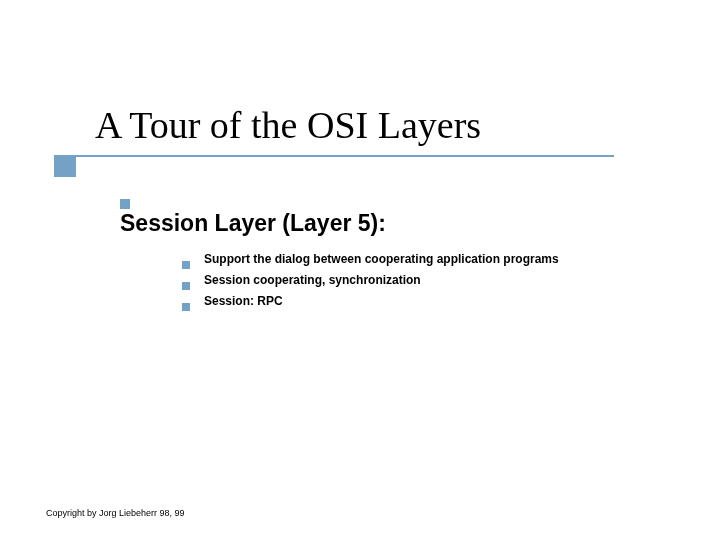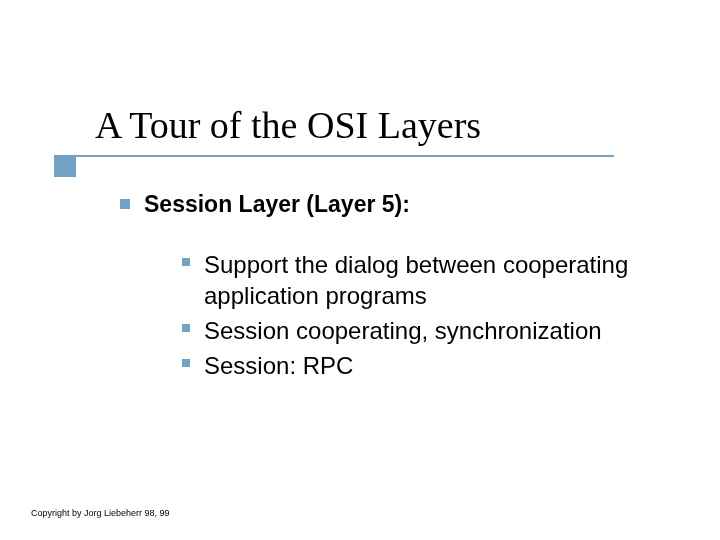--- a/index.html
+++ b/index.html
@@ -45,21 +45,22 @@
   }
   .body {
     position: absolute;
     left: 120px;
     top: 190px;
     width: 520px;
   }
   .lvl1 {
     display: flex;
     align-items: flex-start;
-    margin-bottom: 30px;
+    margin-bottom: 14px;
+    flex-direction: column;
   }
   .lvl1 .bullet {
     width: 10px;
     height: 10px;
     background: #74a1c6;
     margin-top: 9px;
     margin-right: 14px;
     flex: 0 0 auto;
   }
   .lvl1 .text {
@@ -78,27 +79,27 @@
   }
   .lvl2 .bullet {
     width: 8px;
     height: 8px;
     background: #74a1c6;
     margin-top: 9px;
     margin-right: 14px;
     flex: 0 0 auto;
   }
   .lvl2 .text {
-    font-size: 24px;
-    font-weight: 400;
+    font-size: 12px;
+    font-weight: 700;
     line-height: 1.3;
   }
   .footer {
     position: absolute;
-    left: 31px;
+    left: 46px;
     bottom: 22px;
     font-size: 9px;
     font-family: Arial, sans-serif;
     color: #000;
   }
 </style>
 </head>
 <body>
 
 <div class="slide">

